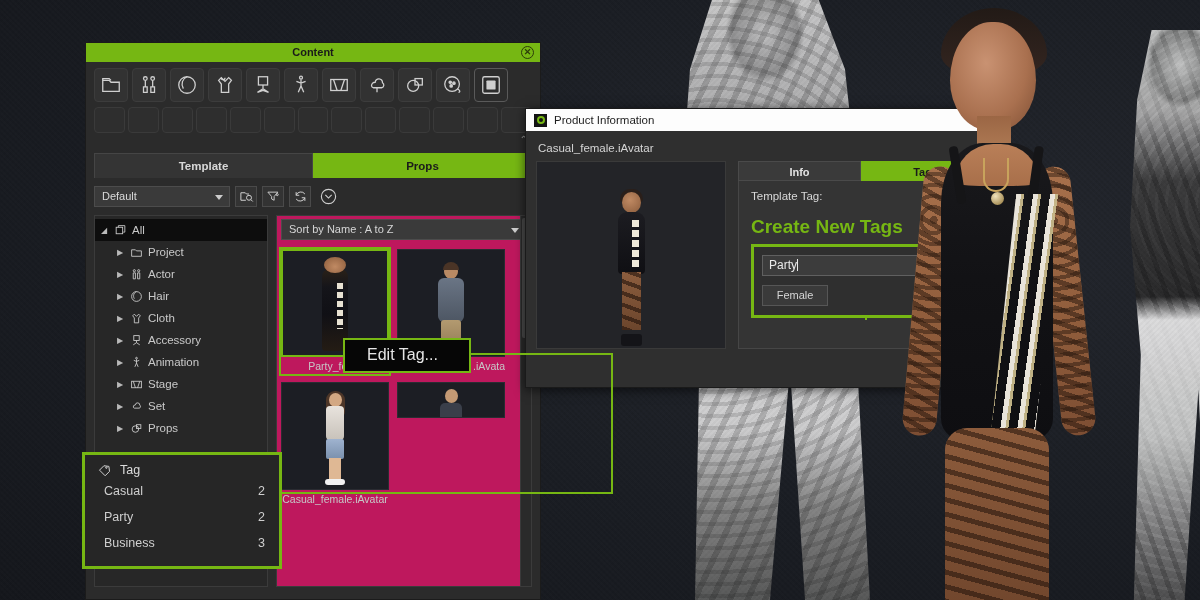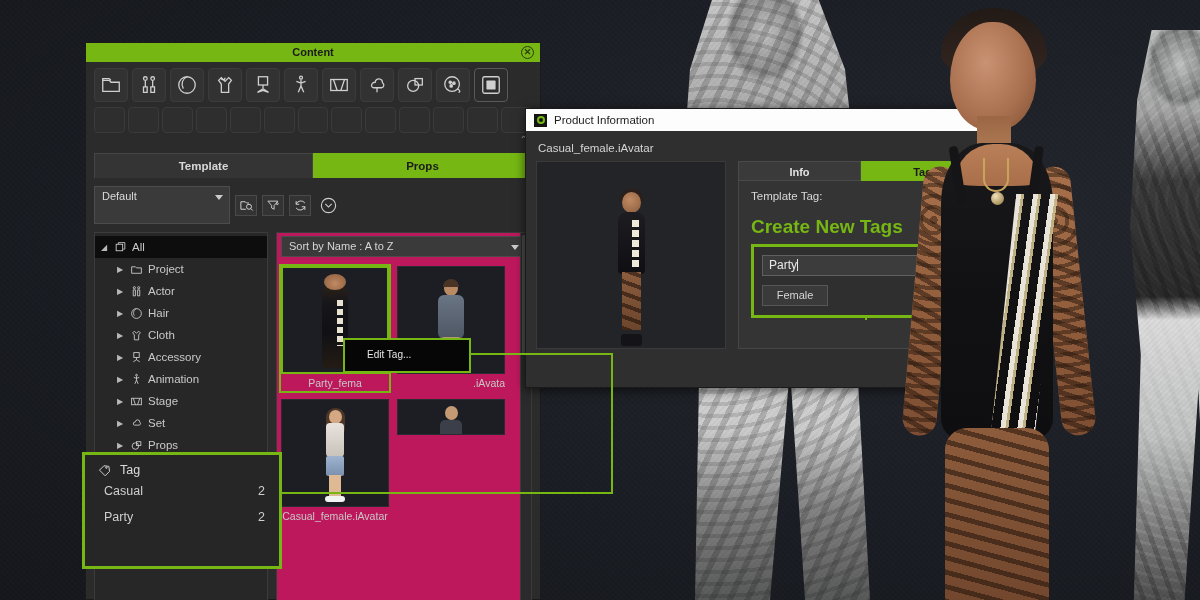--- a/index.html
+++ b/index.html
@@ -163,21 +163,21 @@
   .tabs{ display:flex; margin-top:10px; }
   .tab{
     flex:1; height:25px; line-height:25px; text-align:center;
     font-size:11.5px; font-weight:bold; color:#d8d8d8; background:#343434;
     border:1px solid #454545; border-bottom:none;
   }
   .tab.active{ background:#76b713; color:#1b1b1b; border-color:#76b713; }
 
   .toolrow{ display:flex; align-items:center; gap:5px; margin-top:8px; }
   .dropdown{
-    width:136px; height:38px; background:#3a3a3a; border:1px solid #4c4c4c;
+    width:136px; height:21px; background:#3a3a3a; border:1px solid #4c4c4c;
     color:#dadada; font-size:11px; line-height:19px; padding-left:7px; position:relative;
   }
   .dropdown .caret{ position:absolute; right:6px; top:8px; border-left:4px solid transparent; border-right:4px solid transparent; border-top:5px solid #ccc;}
   .sq-btn{ width:22px; height:21px; background:#333; border:1px solid #4a4a4a; display:flex; align-items:center; justify-content:center;}
   .sq-btn.round{ border:none; background:transparent; width:24px; }
   .search{
     flex:1; height:21px; background:#262626; border:1px solid #4a4a4a;
     display:flex; align-items:center; gap:5px; padding-left:6px;
     color:#7d7d7d; font-size:11px;
   }
@@ -249,21 +249,21 @@
     background:#262626; border:3px solid #76b713; z-index:60;
   }
   .tag-head{ display:flex; align-items:center; gap:8px; padding:7px 0 0 12px; }
   .tag-head span{ color:#dcdcdc; font-size:12.5px; }
   .tag-row{ display:flex; justify-content:space-between; padding:2px 14px 0 19px; color:#cfcfcf; font-size:12.5px; line-height:24px;}
 
   
   #ctx-menu{ position:absolute; left:343px; top:338px; width:128px; z-index:70; }
   .ctx-item{
     height:34px; line-height:34px; background:#060606; color:#e6e6e6;
-    font-size:10px; padding-left:22px; border:1px solid #2a2a2a;
+    font-size:16px; padding-left:22px; border:1px solid #2a2a2a;
   }
   .ctx-item.hl{ border:2.5px solid #76b713; height:35px; line-height:30px; }
 
   
   .conn{ position:absolute; background:#76b713; z-index:55; }
 
   
   #pi-dialog{
     position:absolute; left:525px; top:108px; width:470px; height:280px;
     background:#2f2f2f; border:1px solid #1a1a1a; z-index:30;
@@ -621,20 +621,24 @@
     <span>Tag</span>
   </div>
   <div class="tag-row">
     <span>Casual</span>
     <span>2</span>
   </div>
   <div class="tag-row">
     <span>Party</span>
     <span>2</span>
   </div>
+  <div class="tag-row">
+    <span>Business</span>
+    <span>3</span>
+  </div>
 </div>
 
 <div id="ctx-menu">
   <div class="ctx-item hl">Edit Tag...</div>
 </div>
 
 <div id="pi-dialog">
   <div class="pi-title">
     <span class="pi-logo">
         <i></i>

